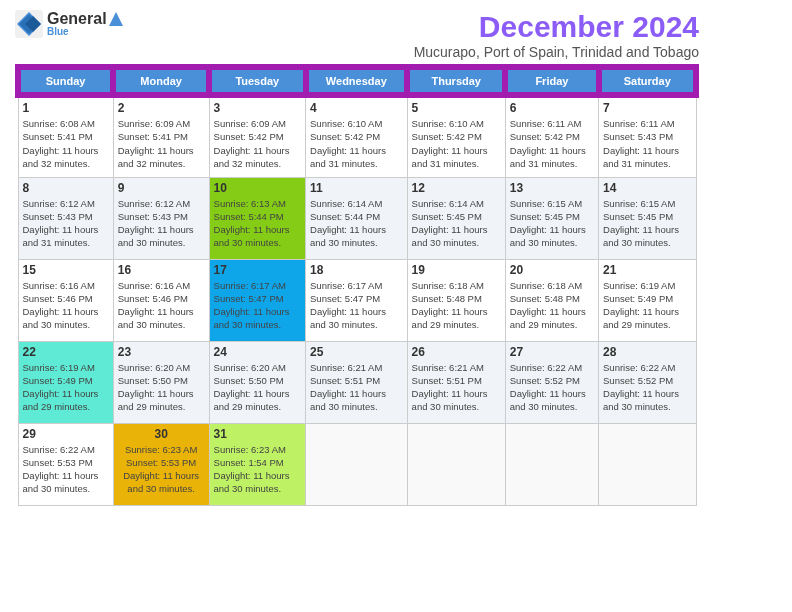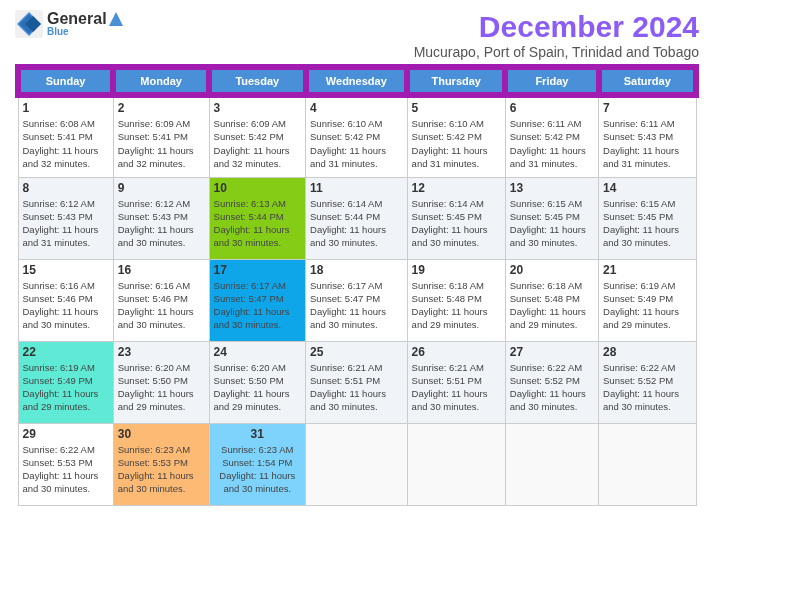--- a/index.html
+++ b/index.html
@@ -361,29 +361,29 @@
         </tr>
         <tr>
           <td style="background: rgb(255, 255, 255);">
         <span class="day-num">29</span>
         <div class="day-info">
           <span>Sunrise: 6:22 AM</span><br>
           <span>Sunset: 5:53 PM</span><br>
           <span>Daylight: 11 hours<br>and 30 minutes.</span>
         </div>
           </td>
-          <td style="background: #fdba74;">
+          <td style="background: #eab308; text-align: center;">
         <span class="day-num">30</span>
         <div class="day-info">
           <span>Sunrise: 6:23 AM</span><br>
           <span>Sunset: 5:53 PM</span><br>
           <span>Daylight: 11 hours<br>and 30 minutes.</span>
         </div>
           </td>
-          <td style="background: #7dd3fc; text-align: center;">
+          <td style="background: #bef264;">
         <span class="day-num">31</span>
         <div class="day-info">
           <span>Sunrise: 6:23 AM</span><br>
           <span>Sunset: 1:54 PM</span><br>
           <span>Daylight: 11 hours<br>and 30 minutes.</span>
         </div>
           </td>
           <td class="empty-cell" style="background: rgb(250, 250, 250);"></td>
           <td class="empty-cell" style="background: rgb(250, 250, 250);"></td>
           <td class="empty-cell" style="background: rgb(250, 250, 250);"></td>

